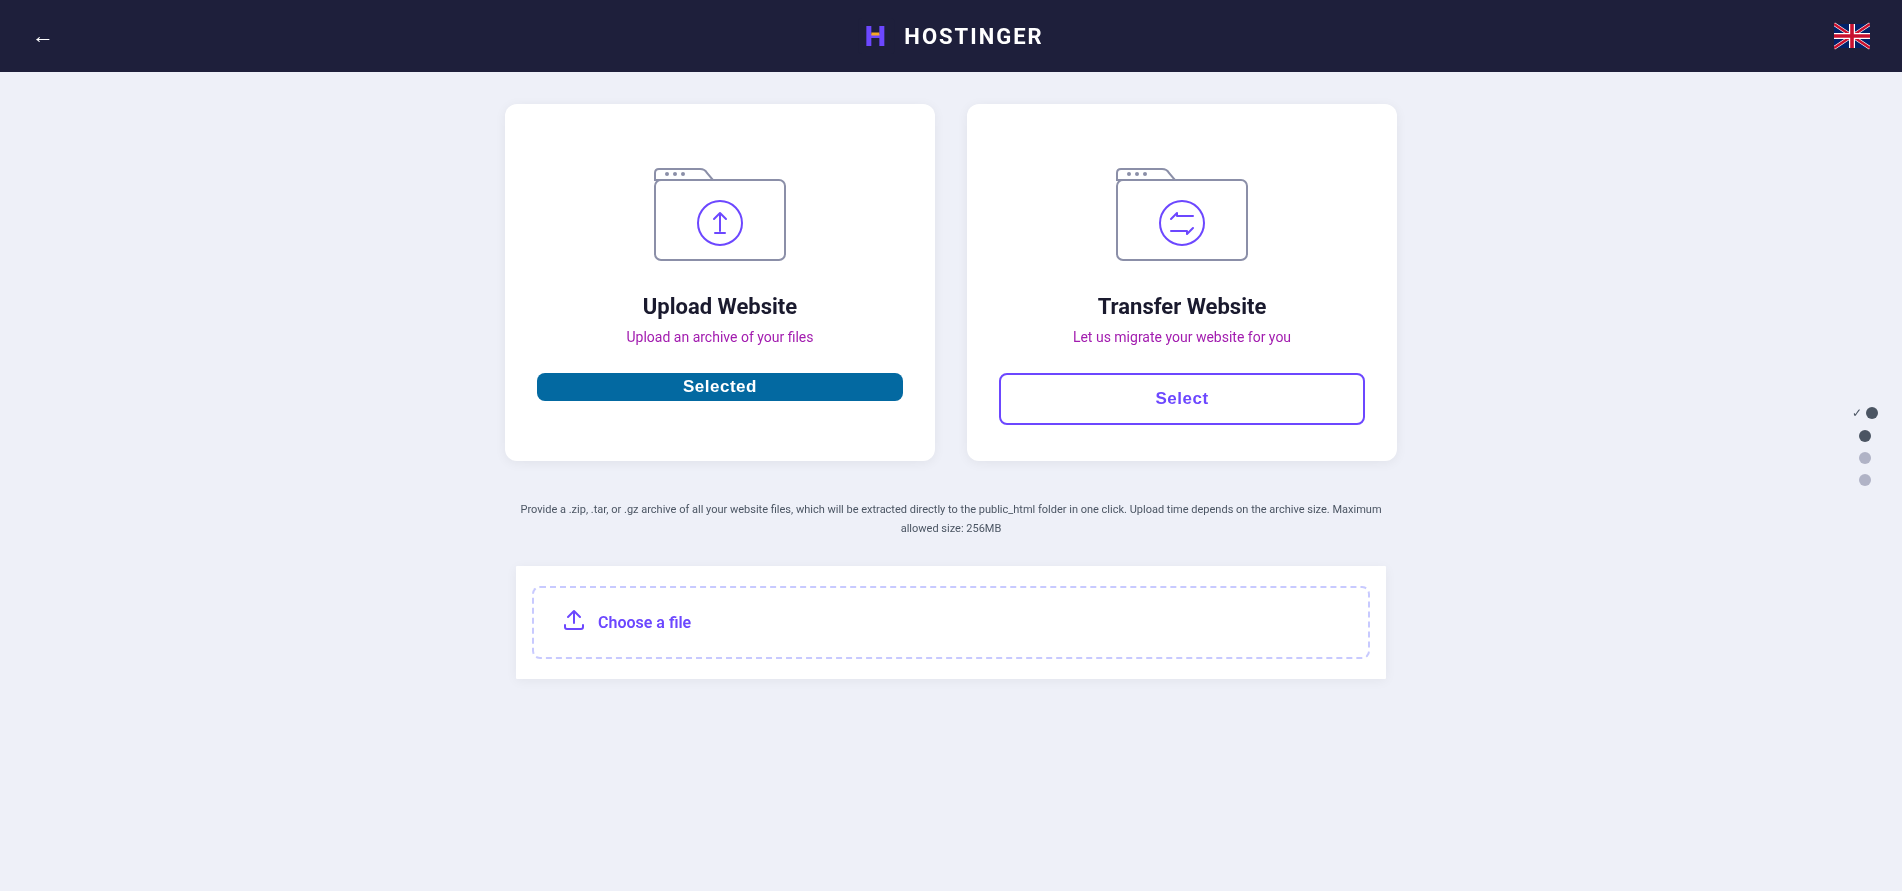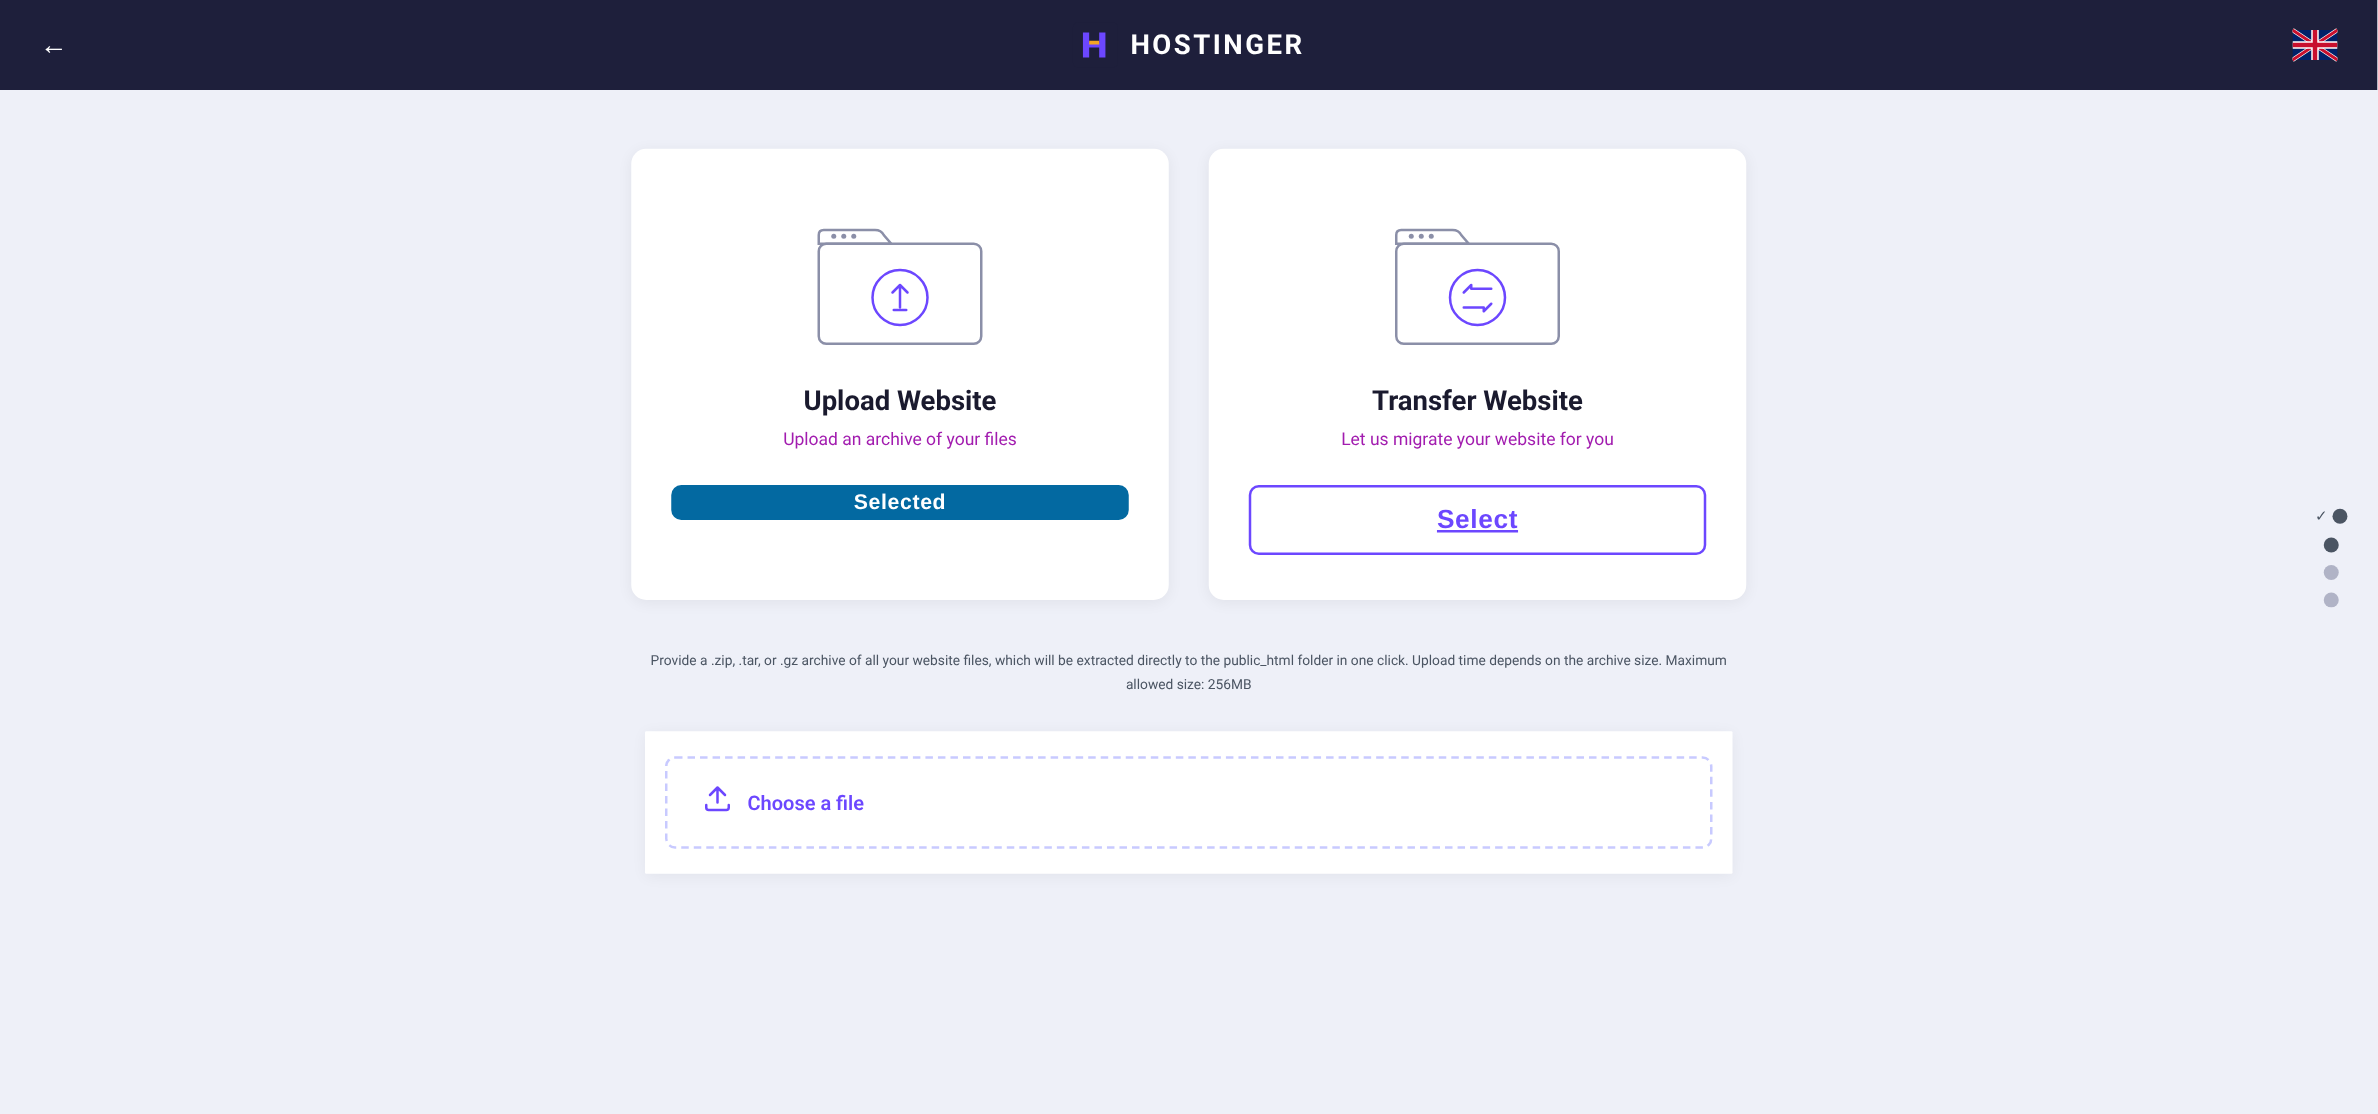--- a/index.html
+++ b/index.html
@@ -68,21 +68,20 @@
 
     .card {
       background: #fff;
       border-radius: 12px;
       width: 430px;
       padding: 36px 32px 36px 32px;
       display: flex;
       flex-direction: column;
       align-items: center;
       box-shadow: 0 2px 12px rgba(0,0,0,0.06);
-      margin-top: 15px;
     }
 
     .card-icon-wrapper {
       width: 180px;
       height: 130px;
       margin-bottom: 24px;
       display: flex;
       align-items: center;
       justify-content: center;
     }
@@ -115,25 +114,24 @@
       letter-spacing: 0.5px;
     }
 
     .btn-select {
       background: #fff;
       color: #6c47ff;
       border: 2px solid #6c47ff;
       border-radius: 8px;
       padding: 14px 0;
       width: 100%;
-      font-size: 21px;
+      font-size: 17px;
       font-weight: 600;
       cursor: pointer;
       letter-spacing: 0.5px;
-      text-decoration: underline;
     }
 
     
     .description-text {
       max-width: 900px;
       text-align: center;
       color: #4b5563;
       font-size: 11px;
       line-height: 1.7;
       margin-bottom: 28px;

